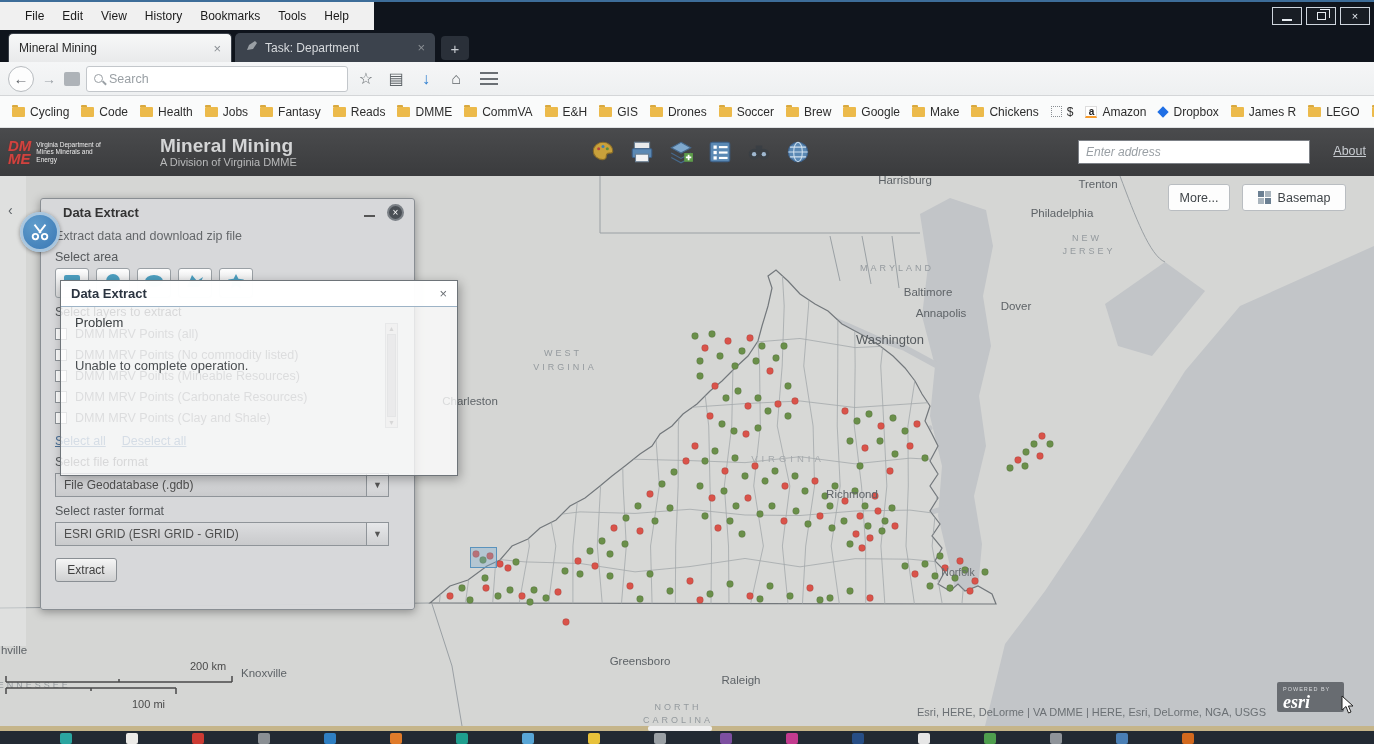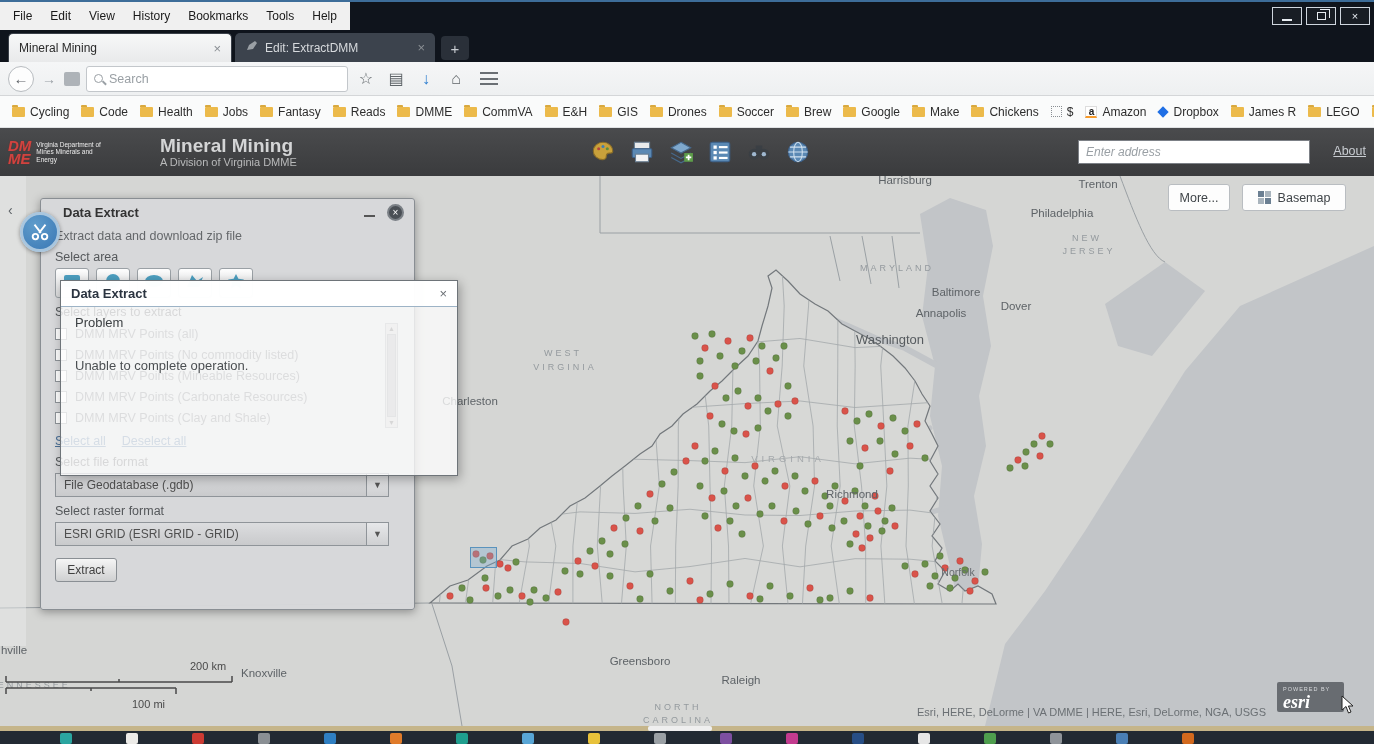--- a/index.html
+++ b/index.html
@@ -2,21 +2,21 @@
 <html><head>
 <meta charset="utf-8">
 <style>
   *{box-sizing:border-box;margin:0;padding:0}
   html,body{width:1374px;height:744px;overflow:hidden}
   body{font-family:"Liberation Sans",sans-serif;background:#000;position:relative}
   #window{position:relative;width:1374px;height:744px;background:#10151d}
 
   
   #titlebar{height:30px;background:#0f141c;border-top:2px solid #3d6d99;display:flex;align-items:stretch;position:relative}
-  #menubar{display:flex;align-items:center;background:#f0f0f0;padding:0 4px;height:100%}
+  #menubar{display:flex;align-items:center;background:#f0f0f0;padding:0 16px;height:100%}
   .menu-item{font-size:12px;color:#1a1a1a;padding:0 9px;line-height:28px;cursor:default}
   #win-controls{position:absolute;right:4px;top:5px;display:flex;gap:4px}
   .winbtn{width:30px;height:18px;border:1px solid #cfd6de;display:flex;align-items:center;justify-content:center;color:#e8edf2;font-size:11px;background:rgba(255,255,255,0.04)}
   .winbtn .minbar{display:block;width:10px;border-bottom:2px solid #e8edf2;margin-top:8px}
   .winbtn .sq{position:relative;width:9px;height:8px;border:1px solid #e8edf2}
   .winbtn .sq:before{content:"";position:absolute;left:2px;top:-4px;width:9px;height:8px;border:1px solid #e8edf2;border-left:none;border-bottom:none}
 
   
   #tabbar{height:32px;background:#0f141c;display:flex;align-items:flex-end;padding-left:8px}
   .tab{height:29px;display:flex;align-items:center;gap:8px;padding:0 10px;border-radius:5px 5px 0 0;font-size:12px}
@@ -169,21 +169,21 @@
 
   <div id="tabbar">
     <div class="tab active">
       <span class="tab-label">Mineral Mining</span>
       <span class="tab-close">×</span>
     </div>
     <div class="tab inactive">
       <span><svg width="12" height="12">
             <path d="M2 10L4 5l6-4 2 2-4 6z" fill="#9aa0a5"></path>
           </svg></span>
-      <span class="tab-label">Edit: ExtractDMM</span>
+      <span class="tab-label">Task: Department</span>
       <span class="tab-close">×</span>
     </div>
     <div class="newtab">+</div>
   </div>
 
   <div id="navbar">
     <div id="back-btn">←</div>
     <div id="fwd-btn">→</div>
     <div id="site-btn"></div>
     <div id="searchbox">
@@ -573,21 +573,21 @@
         </g>
     </svg>
 
     <div id="map-labels">
         <span class="maplabel city" style="left: 905px; top: 4px;">Harrisburg</span>
         <span class="maplabel city" style="left: 1098px; top: 8px;">Trenton</span>
         <span class="maplabel city" style="left: 1062px; top: 37px;">Philadelphia</span>
         <span class="maplabel state" style="left: 1087px; top: 62px;">NEW</span>
         <span class="maplabel state" style="left: 1089px; top: 75px;">JERSEY</span>
         <span class="maplabel state" style="left: 897px; top: 92px;">MARYLAND</span>
-        <span class="maplabel city" style="left: 928px; top: 116px; margin-left: 28px;">Baltimore</span>
+        <span class="maplabel city" style="left: 928px; top: 116px;">Baltimore</span>
         <span class="maplabel city" style="left: 941px; top: 137px;">Annapolis</span>
         <span class="maplabel city-lg" style="left: 890px; top: 163px;">Washington</span>
         <span class="maplabel city" style="left: 1016px; top: 130px;">Dover</span>
         <span class="maplabel state" style="left: 563px; top: 177px;">WEST</span>
         <span class="maplabel state" style="left: 565px; top: 191px;">VIRGINIA</span>
         <span class="maplabel city" style="left: 470px; top: 225px;">Charleston</span>
         <span class="maplabel state-faint" style="left: 788px; top: 282px;">VIRGINIA</span>
         <span class="maplabel city" style="left: 852px; top: 318px;">Richmond</span>
         <span class="maplabel city-sm" style="left: 958px; top: 396px;">Norfolk</span>
         <span class="maplabel city" style="left: 640px; top: 485px;">Greensboro</span>

